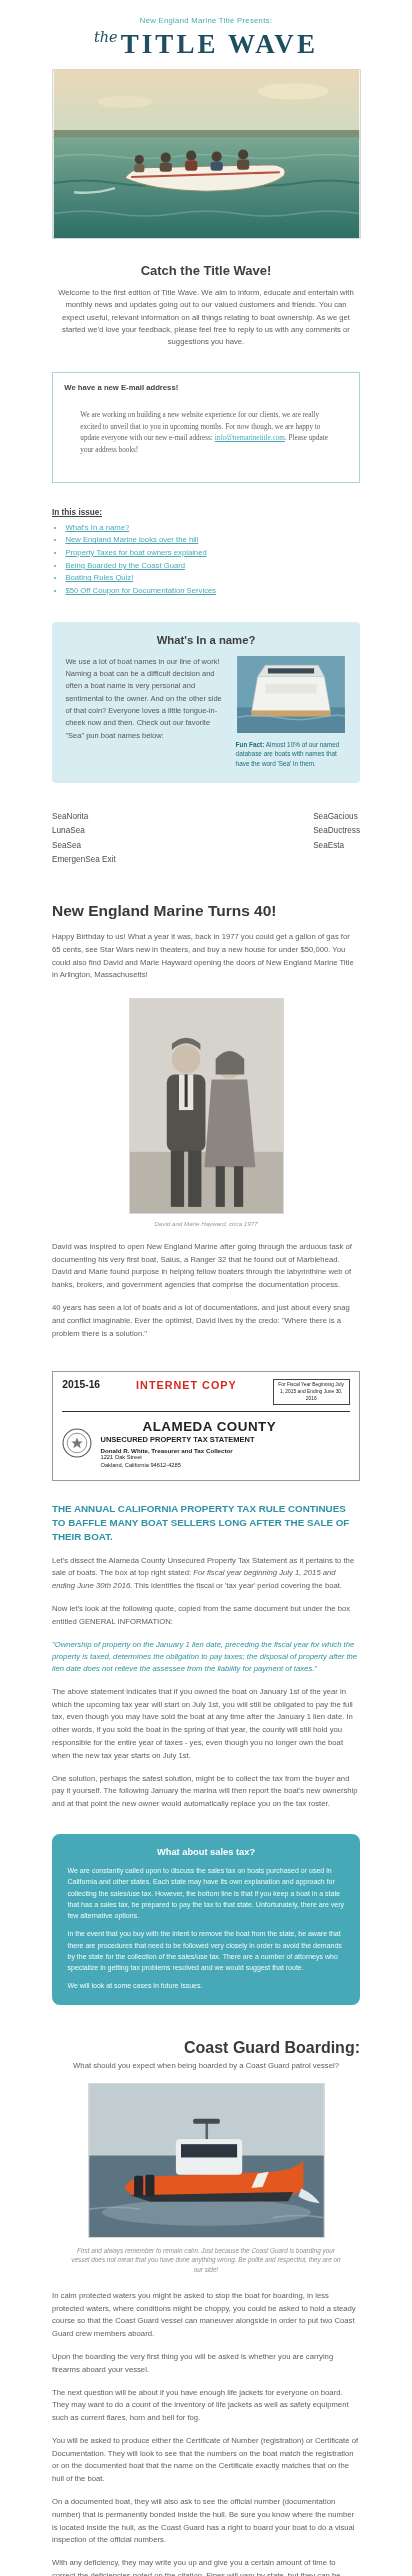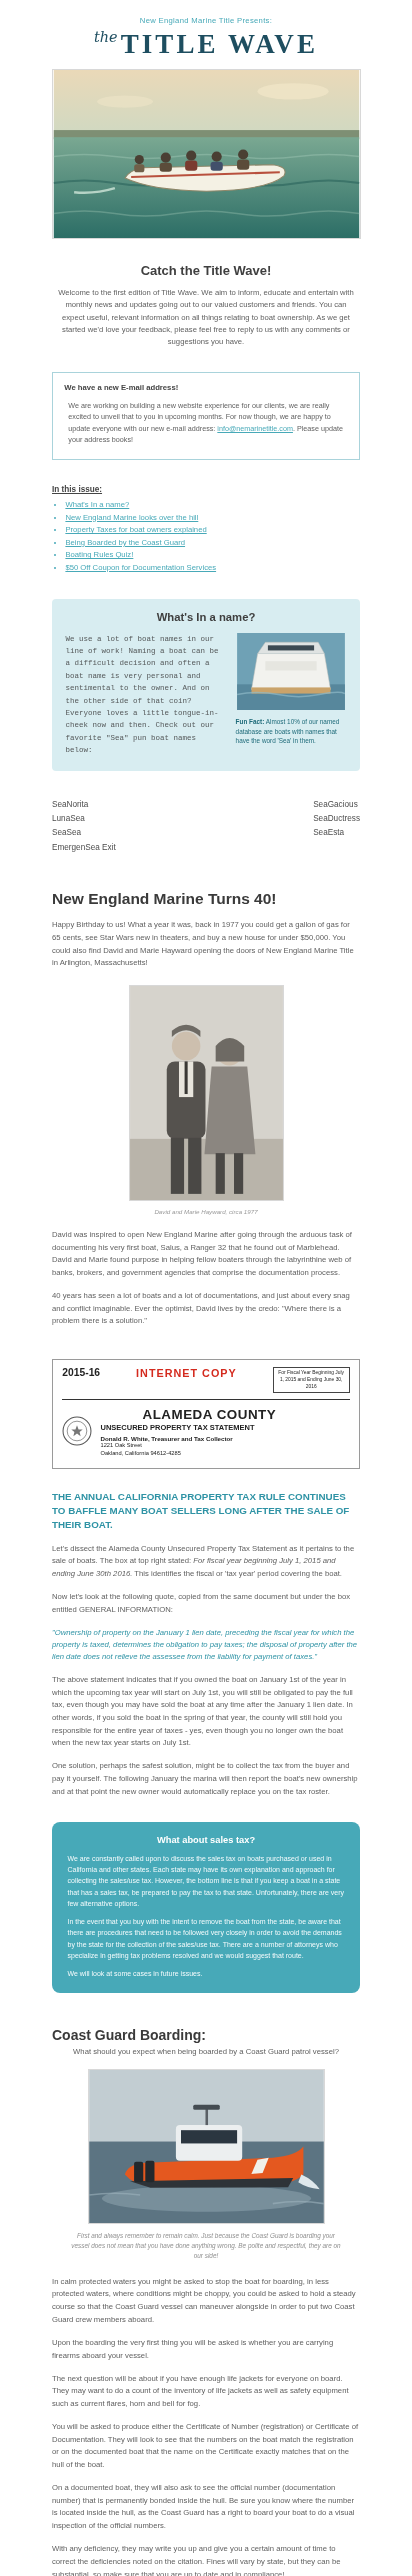--- a/index.html
+++ b/index.html
@@ -18,35 +18,35 @@
   figure { margin: 0; text-align: center; }
   .hero { margin-top: 11.3px; }
   .hero svg, .vintage svg, .cg-photo svg { display: inline-block; border: 0.5px solid #d8d8d8; }
 
   
   .catch-heading { text-align: center; color: #3f3f3f; font-size: 13px; margin: 21.6px 0 9.3px; }
   .intro-body { text-align: center; font-size: 7.7px; line-height: 1.6; margin: 0 5.2px; }
 
   .email-box { border: 0.5px solid #a9d3db; padding: 9.3px 11.3px; margin-top: 23px; font-size: 7.2px; line-height: 1.6; }
   .email-heading { font-weight: bold; color: #444; margin: 0 0 5.2px; font-size: 7.7px; }
-  .email-body { margin: 4px; }
+  .email-body { margin: 16px; font-family: Liberation Serif, serif; }
   a.link { color: #47a9b8; text-decoration: underline; }
 
   
   .toc { margin-top: 25px; }
   .toc-heading { font-weight: bold; color: #444; font-size: 8.2px; text-decoration: underline; margin: 0 0 6.2px; }
   .toc ul { margin: 0; padding-left: 13.4px; }
   .toc li { margin: 3.6px 0; font-size: 7.7px; color: #47a9b8; }
   .toc a { color: #47a9b8; text-decoration: underline; }
 
   
   .name-panel { background: #d8edf1; border-radius: 4.1px; padding: 12.4px 13.4px 14.4px; margin-top: 27px; }
   .name-panel h3 { text-align: center; color: #3f3f3f; font-size: 11.3px; margin: 0 0 9.3px; }
   .panel-cols { display: flex; gap: 11.3px; }
-  .panel-text { flex: 1; font-size: 7.5px; line-height: 1.65; margin: 0; color: #55595a; font-family: Liberation Mono, monospace; }
+  .panel-text { flex: 1; font-size: 7.5px; line-height: 1.65; margin: 0; color: #55595a; }
   .panel-photo-wrap { width: 111px; flex: 0 0 auto; text-align: center; }
   .fun-fact { font-size: 6.4px; line-height: 1.5; margin: 5.2px 0 0; color: #1f6b7a; text-align: left; }
   .fun-fact b { font-weight: bold; }
 
   .names-cols { display: flex; justify-content: space-between; margin-top: 24px; }
   .names-cols ul { list-style: none; margin: 0; padding: 0; }
   .names-cols li { font-size: 8.2px; color: #4c4c4c; margin: 5.2px 0; }
 
   
   .anniversary { margin-top: 33px; }
@@ -74,21 +74,21 @@
   .tax-quote { font-style: italic; color: #2f93a5; font-size: 7.7px; line-height: 1.6; margin: 0 0 10.3px; }
   .italic { font-style: italic; }
 
   .sales-box { background: #47a9b8; color: #ffffff; border-radius: 8px; padding: 13.4px 15.5px; margin-top: 23px; }
   .sales-box h4 { text-align: center; font-size: 9.3px; margin: 0 0 8.2px; color: #fff; }
   .sales-box p { font-size: 7px; line-height: 1.6; margin: 0 0 7.2px; color: #f4fbfc; }
   .sales-box p:last-child { margin-bottom: 0; }
 
   
   .coast-guard { margin-top: 34px; }
-  .coast-guard h2 { text-align: left; color: #3a3a3a; font-size: 14px; margin: 0 0 4.1px; }
+  .coast-guard h2 { text-align: right; color: #3a3a3a; font-size: 16px; margin: 0 0 4.1px; }
   .cg-sub { text-align: center; font-size: 7.7px; color: #5f5f5f; margin: 0 0 13.4px; }
   .cg-caption { text-align: center; font-style: italic; font-size: 6.4px; color: #8f8f8f; line-height: 1.5; margin: 5.2px 15.5px 15.5px; }
 </style>
 </head>
 <body>
 
 <div class="page">
 
   <header class="masthead">
     <div class="presents">New England Marine Title Presents:</div>

